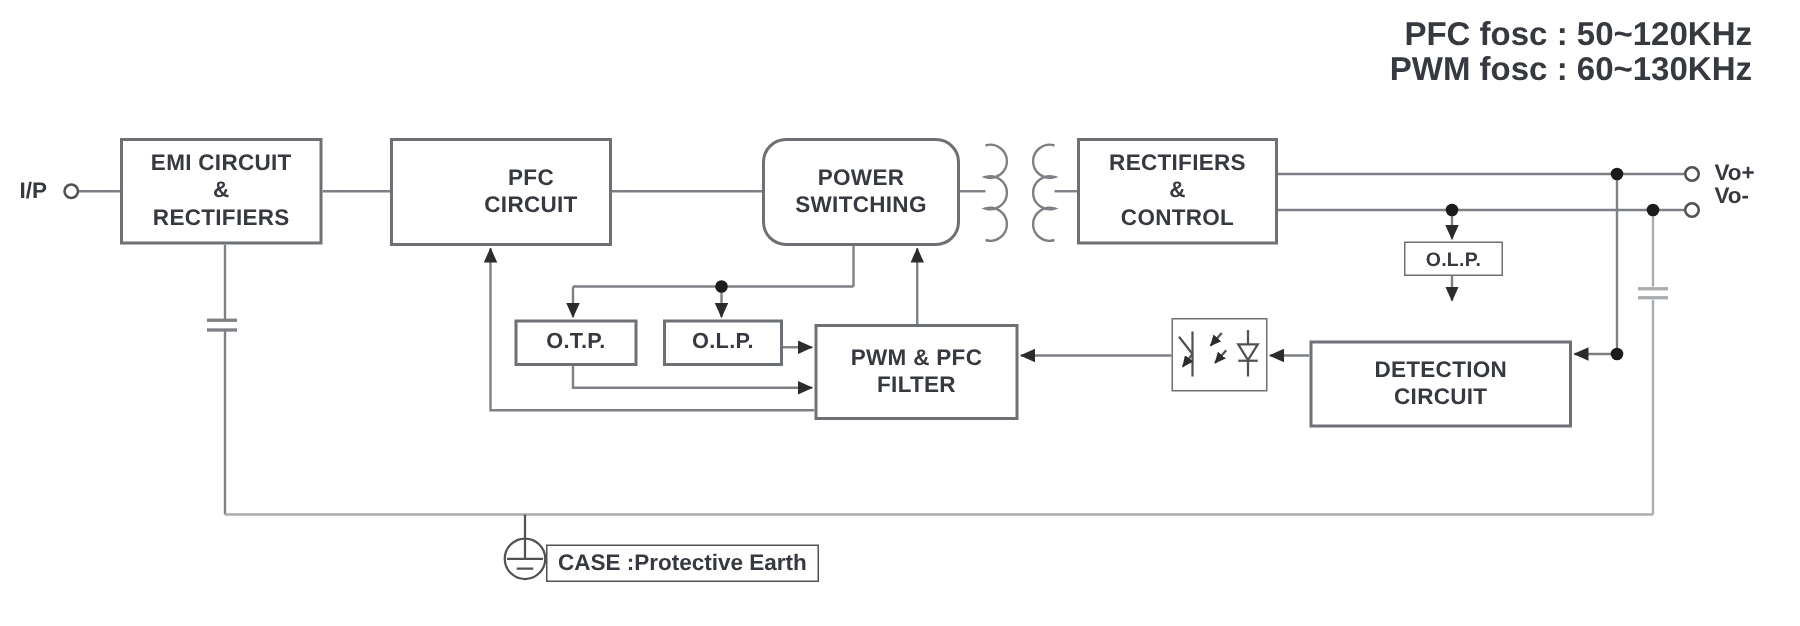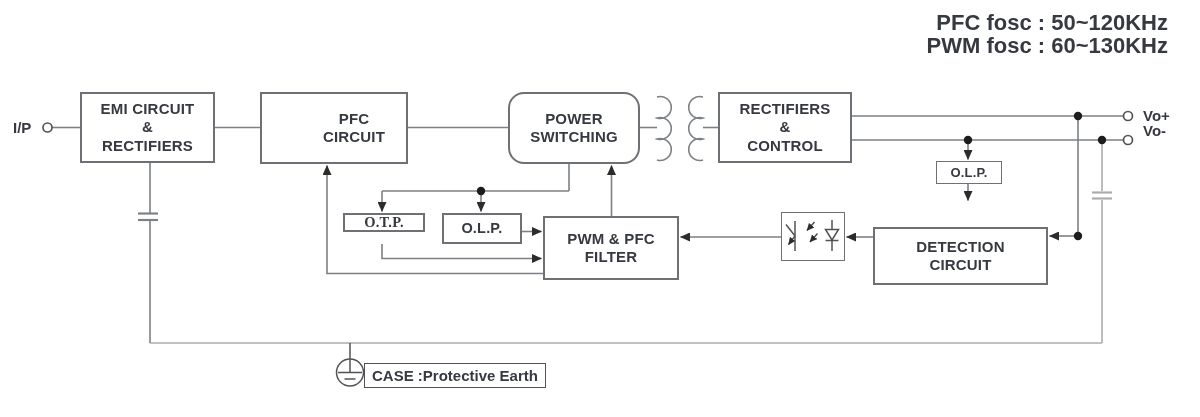--- a/index.html
+++ b/index.html
@@ -161,21 +161,21 @@
     <span>POWER</span>
     <span>SWITCHING</span>
   </div>
 
   <div class="block" style="left:718px; top:92px; width:134px; height:71px;">
     <span>RECTIFIERS</span>
     <span>&amp;</span>
     <span>CONTROL</span>
   </div>
 
-  <div class="block small" style="left:343px; top:213px; width:82px; height:19px;font-family:Liberation Serif, serif;">
+  <div class="block small" style="left:343px; top:213px; width:82px; height:31px;">
     <span>O.T.P.</span>
   </div>
 
   <div class="block small" style="left:442px; top:213px; width:80px; height:31px;">
     <span>O.L.P.</span>
   </div>
 
   <div class="block" style="left:543px; top:216px; width:136px; height:64px;">
     <span>PWM &amp; PFC</span>
     <span>FILTER</span>

